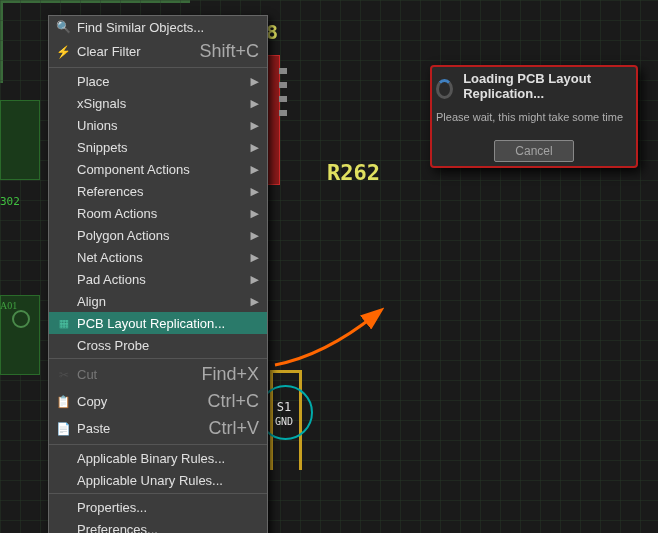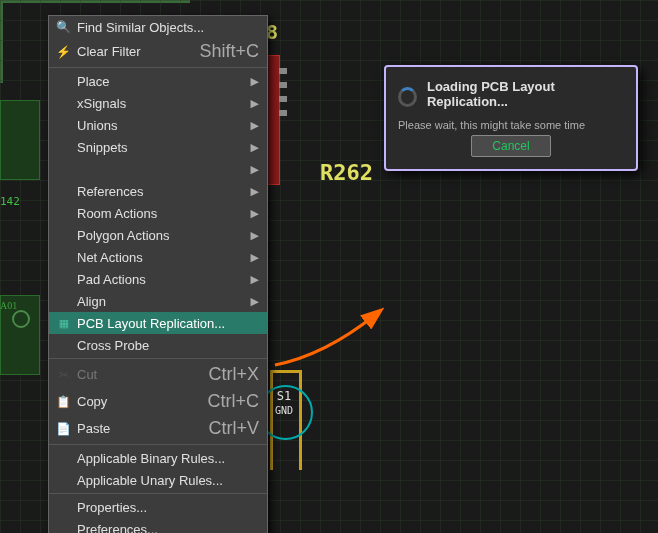--- a/index.html
+++ b/index.html
@@ -124,40 +124,40 @@
 
     .menu-item-disabled .icon-area {
       opacity: 0.4;
     }
 
     
     .loading-dialog {
       position: absolute;
       right: 20px;
       top: 65px;
-      width: 254px;
+      width: 208px;
       background: #2a2a2a;
-      border: 2px solid #c4b5fd;
+      border: 2px solid #b91c1c;
       border-radius: 4px;
-      padding: 12px;
+      padding: 4px;
       z-index: 200;
       box-shadow: 4px 4px 12px rgba(0,0,0,0.9);
     }
 
     .loading-title {
       color: #e0e0e0;
       font-size: 13px;
       font-weight: bold;
       margin-bottom: 6px;
     }
 
     .loading-subtitle {
       color: #b0b0b0;
       font-size: 11px;
-      margin-bottom: 4px;
+      margin-bottom: 17px;
     }
 
     .loading-spinner {
       display: inline-block;
       width: 20px;
       height: 20px;
       border: 3px solid #555;
       border-top: 3px solid #4080c0;
       border-radius: 50%;
       margin-right: 10px;
@@ -174,21 +174,21 @@
       align-items: center;
       margin-bottom: 4px;
     }
 
     .cancel-btn {
       display: block;
       margin: 0 auto;
       padding: 3px 20px;
       background: #4a4a4a;
       border: 1px solid #888;
-      color: #22c55e;
+      color: #a3a3a3;
       cursor: pointer;
       font-size: 12px;
       border-radius: 2px;
     }
 
     
     .circle-comp {
       position: absolute;
       border-radius: 50%;
       border: 2px solid #4a8a4a;
@@ -218,33 +218,33 @@
   <div style="position:absolute; left:228px; top:96px; width:8px; height:6px; background:#888;"></div>
   <div style="position:absolute; left:228px; top:110px; width:8px; height:6px; background:#888;"></div>
   <div style="position:absolute; left:228px; top:124px; width:8px; height:6px; background:#888;"></div>
   <div style="position:absolute; left:279px; top:68px; width:8px; height:6px; background:#888;"></div>
   <div style="position:absolute; left:279px; top:82px; width:8px; height:6px; background:#888;"></div>
   <div style="position:absolute; left:279px; top:96px; width:8px; height:6px; background:#888;"></div>
   <div style="position:absolute; left:279px; top:110px; width:8px; height:6px; background:#888;"></div>
   <div style="position:absolute; left:279px; top:124px; width:8px; height=6px; background:#888;"></div>
 
   <div class="pcb-label" style="left:242px; top:20px; color:#e0e060; font-size:20px;">U18</div>
-  <div class="pcb-label" style="left:320px; top:160px; color:#e0e060; font-size:22px;">R262</div>
+  <div class="pcb-label" style="left:327px; top:160px; color:#e0e060; font-size:22px;">R262</div>
 
   <div class="cyan-circle" style="left:258px; top:385px; width:55px; height:55px;"></div>
-  <div style="position:absolute; left:275px; top:389px; color:#e0e0e0; font-size:12px; font-family:monospace; text-align:center;">S1<br><span style="font-size:10px;">GND</span></div>
+  <div style="position:absolute; left:275px; top:400px; color:#e0e0e0; font-size:12px; font-family:monospace; text-align:center;">S1<br><span style="font-size:10px;">GND</span></div>
 
   <div style="position:absolute; left:0; top:100px; width:40px; height:80px; background:#1a3a1a; border:1px solid #2a6a2a;"></div>
   <div style="position:absolute; left:0; top:295px; width:40px; height:80px; background:#1a3a1a; border:1px solid #2a6a2a;"></div>
   <div class="circle-comp" style="left:12px; top:310px; width:18px; height:18px;"></div>
 
   <div class="trace-h" style="left:45px; top:200px; width:190px;"></div>
   <div class="trace-v" style="left:180px; top:180px; height:80px;"></div>
 
-  <div style="position:absolute; left:0; top:195px; color:#40c040; font-family:monospace; font-size:11px;">142</div>
+  <div style="position:absolute; left:0; top:195px; color:#40c040; font-family:monospace; font-size:11px;">302</div>
   <div style="position:absolute; left:8; top:300px; color:#40a040; font-family:Liberation Serif, serif; font-size:10px;">A01</div>
 
 </div>
 
 <div class="context-menu" id="contextMenu">
 <div class="menu-item">
       <span class="icon-area">
         <span style="opacity:1;color:#aaa;font-size:12px;">🔍</span>
       </span>
       <span>Find Similar Objects...</span>
@@ -267,20 +267,21 @@
     </div>
     <div class="menu-item">
       <span>Unions</span>
       <span class="arrow">▶</span>
     </div>
     <div class="menu-item">
       <span>Snippets</span>
       <span class="arrow">▶</span>
     </div>
     <div class="menu-item">
+      <span>Component Actions</span>
       <span class="arrow">▶</span>
     </div>
     <div class="menu-item">
       <span>References</span>
       <span class="arrow">▶</span>
     </div>
     <div class="menu-item">
       <span>Room Actions</span>
       <span class="arrow">▶</span>
     </div>
@@ -308,21 +309,21 @@
     </div>
     <div class="menu-item">
       <span>Cross Probe</span>
     </div>
     <div class="menu-separator"></div>
     <div class="menu-item menu-item-disabled">
       <span class="icon-area">
         <span style="opacity:0.4;color:#aaa;font-size:12px;">✂</span>
       </span>
       <span style="color: rgb(119, 119, 119);">Cut</span>
-      <span class="shortcut">Ctrl+X</span>
+      <span class="shortcut">Find+X</span>
     </div>
     <div class="menu-item">
       <span class="icon-area">
         <span style="opacity:1;color:#aaa;font-size:12px;">📋</span>
       </span>
       <span>Copy</span>
       <span class="shortcut">Ctrl+C</span>
     </div>
     <div class="menu-item">
       <span class="icon-area">

